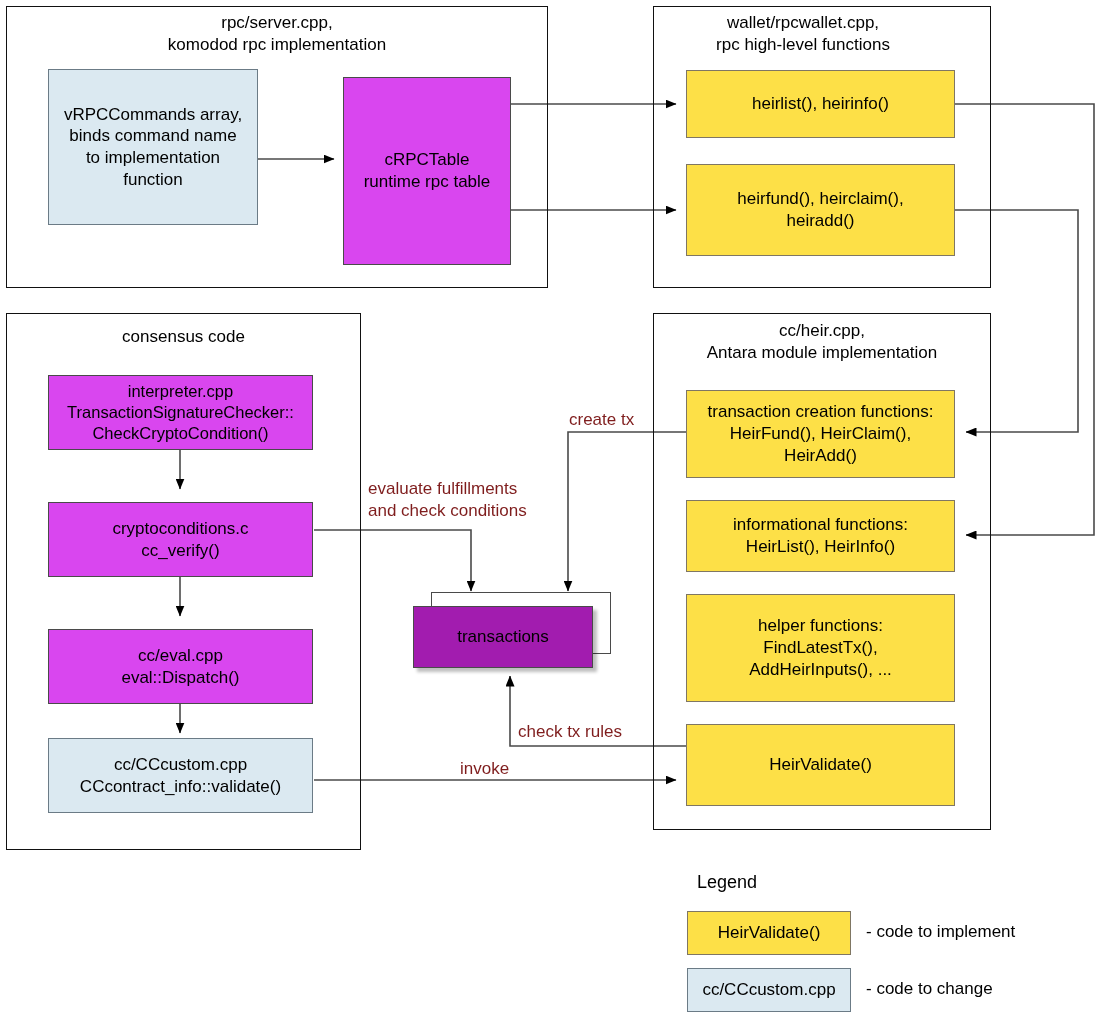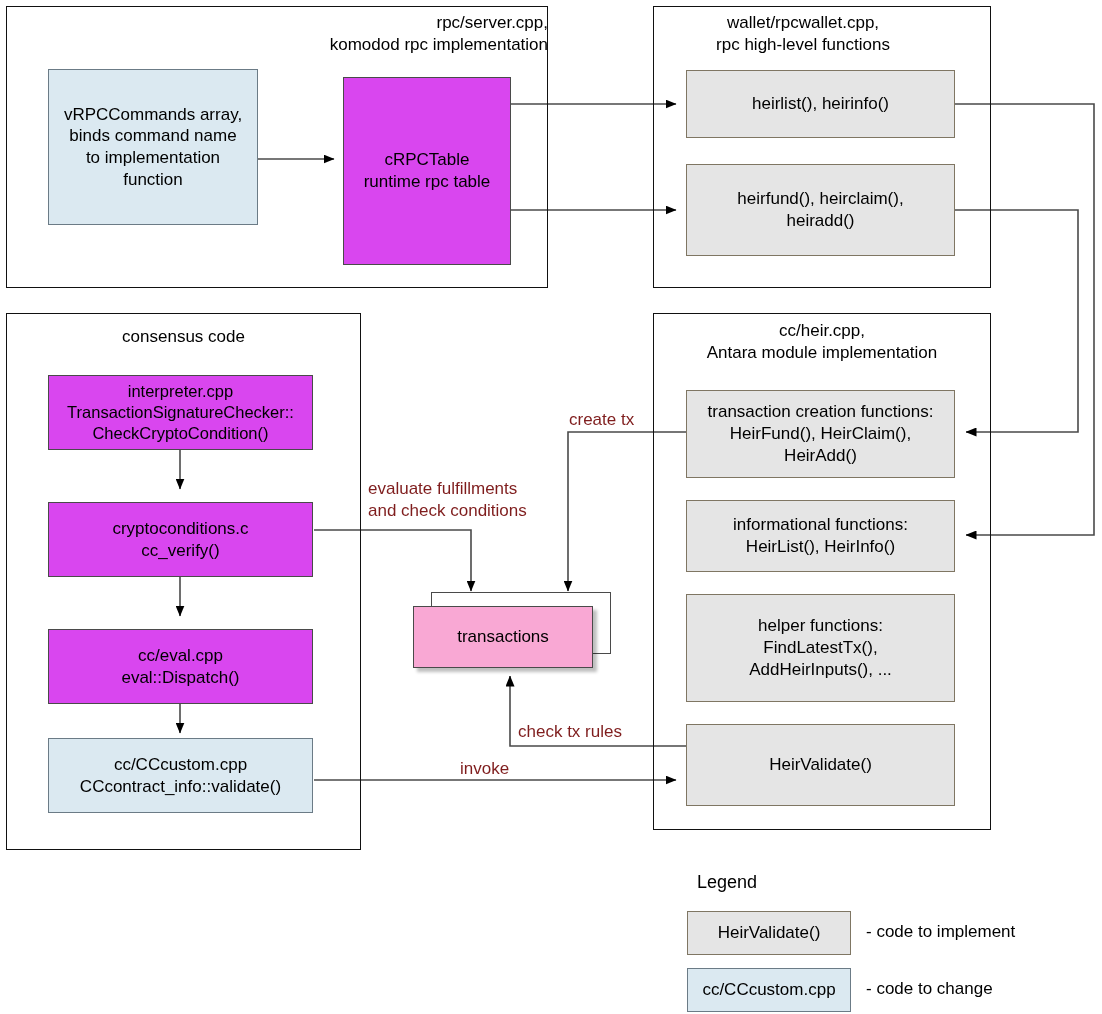--- a/index.html
+++ b/index.html
@@ -50,21 +50,21 @@
     position: absolute;
     text-align: center;
     white-space: pre-line;
     line-height: 1.3;
     font-size: 17px;
     color: #000000;
     z-index: 4;
   }
   
   .box-yellow {
-    background: #e5e5e5;
+    background: #fde047;
     border: 1.3px solid #7f7663;
     font-size: 17px;
   }
   .box-blue {
     background: #dbe9f1;
     border: 1.3px solid #6b7b86;
     font-size: 17px;
   }
   .box-plain {
     background: #d946ef;
@@ -86,21 +86,21 @@
     background: #ffffff;
     border: 1.3px solid #4a4a4a;
     box-sizing: border-box;
   }
   .stack-front {
     position: absolute;
     left: 0;
     top: 14px;
     width: 180px;
     height: 62px;
-    background: #f9a8d4;
+    background: #a21caf;
     border: 1.3px solid #4a4a4a;
     box-sizing: border-box;
     display: flex;
     align-items: center;
     justify-content: center;
     font-size: 17px;
     box-shadow: 4px 4px 3px rgba(0,0,0,0.25);
   }
   
   .edge-label {
@@ -167,21 +167,21 @@
 
       <path d="M686,432 L568,432 L568,591" marker-end="url(#arrowhead)"></path>
 
       <path d="M686,746 L510,746 L510,676" marker-end="url(#arrowhead)"></path>
 
       <path d="M314,780 L676,780" marker-end="url(#arrowhead)"></path>
     </g>
   </svg>
 
   <div class="container" style="left:6px; top:6px; width:542px; height:282px;"></div>
-  <div class="container-title" style="left:6px; top:12px; width:542px;text-align:right;">rpc/server.cpp,
+  <div class="container-title" style="left:6px; top:12px; width:542px;">rpc/server.cpp,
 komodod rpc implementation</div>
 
   <div class="container" style="left:653px; top:6px; width:338px; height:282px;"></div>
   <div class="container-title" style="left:653px; top:12px; width:300px;">wallet/rpcwallet.cpp,
 rpc high-level functions</div>
 
   <div class="container" style="left:6px; top:313px; width:355px; height:537px;"></div>
   <div class="container-title" style="left:6px; top:326px; width:355px;">consensus code</div>
 
   <div class="container" style="left:653px; top:313px; width:338px; height:517px;"></div>

